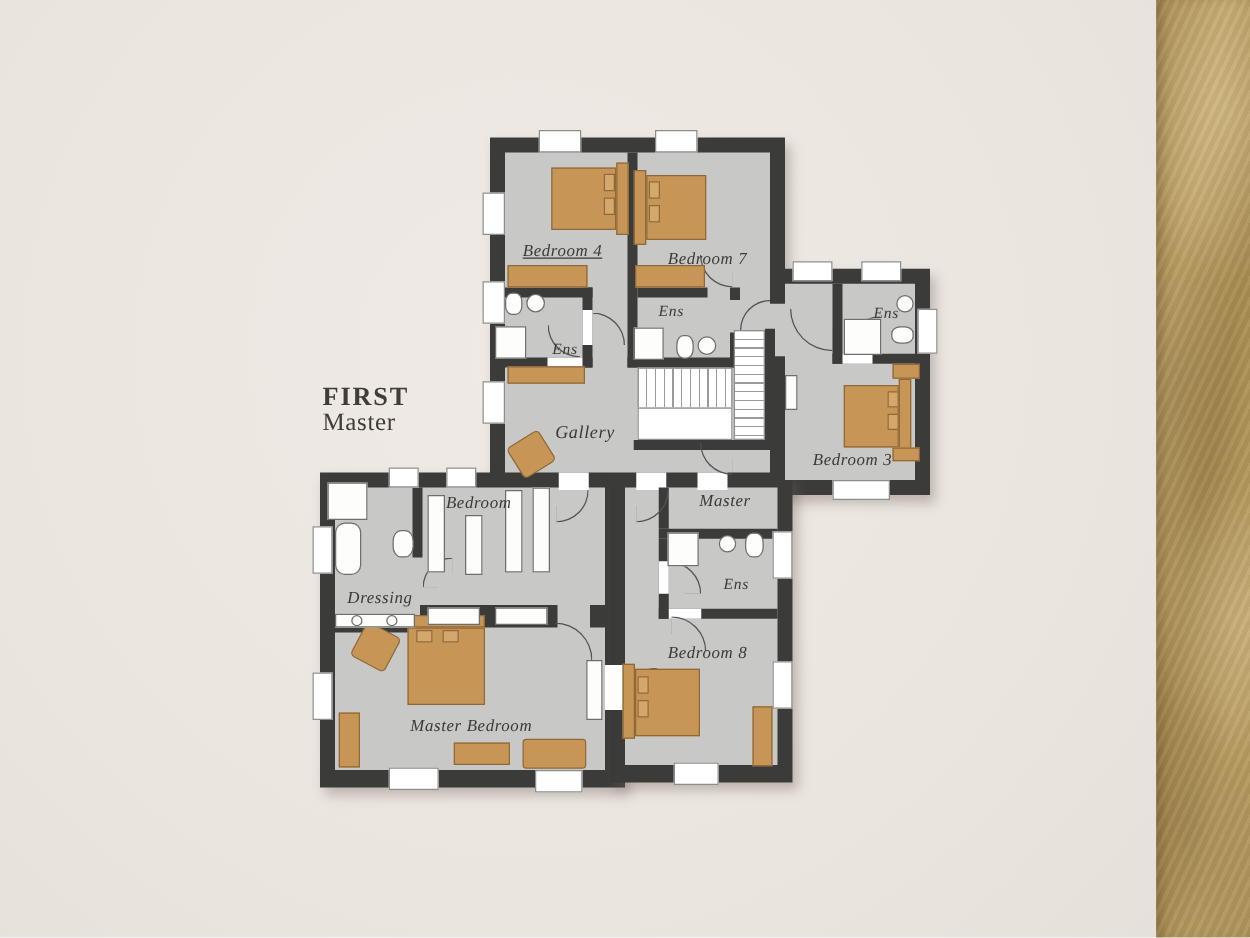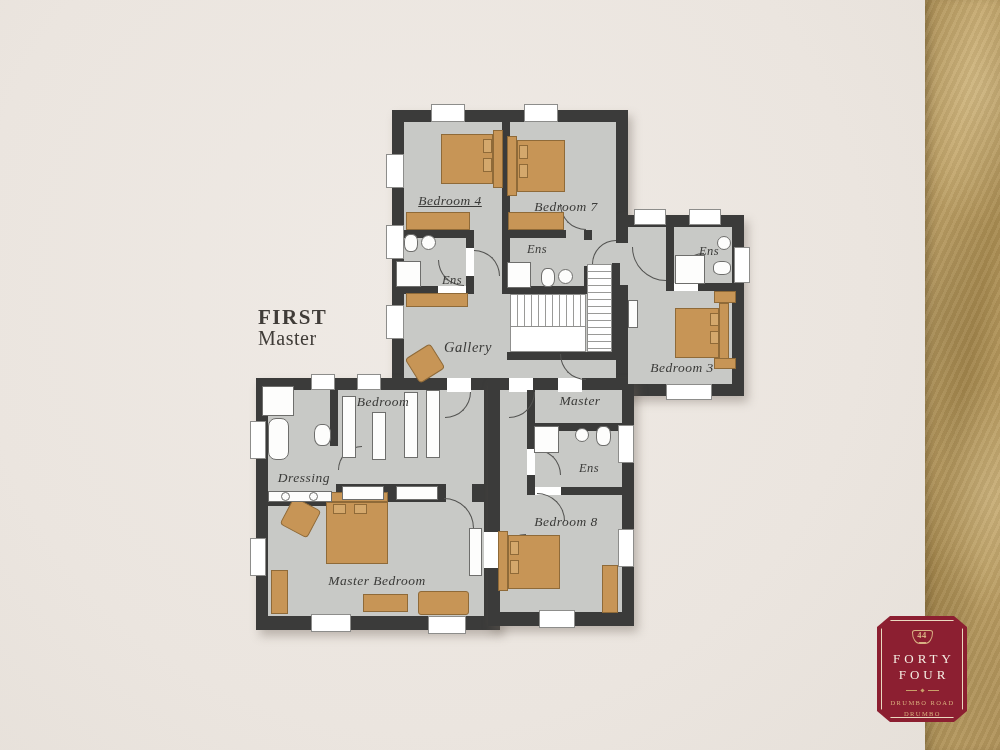--- a/index.html
+++ b/index.html
@@ -238,35 +238,14 @@
     <div class="lbl lg" style="left:468px;top:347px;">Gallery</div>
     <div class="lbl" style="left:383px;top:402px;">Bedroom</div>
     <div class="lbl" style="left:304px;top:478px;">Dressing</div>
     <div class="lbl" style="left:580px;top:401px;">Master</div>
     <div class="lbl sm" style="left:452px;top:280px;">Ens</div>
     <div class="lbl sm" style="left:537px;top:249px;">Ens</div>
     <div class="lbl sm" style="left:709px;top:251px;">Ens</div>
     <div class="lbl sm" style="left:589px;top:468px;">Ens</div>
   </div>
 
-  <div class="badge">
-    <div class="badge-inner">
-      <div class="shield">
-        <div class="num">44</div>
-        <div class="dash"></div>
-      </div>
-      <div class="bname">
-        <div>FORTY</div>
-        <div>FOUR</div>
-      </div>
-      <div class="bdiv">
-        <div class="ln"></div>
-        <div class="dm"></div>
-        <div class="ln"></div>
-      </div>
-      <div class="baddr">
-        <div>DRUMBO ROAD</div>
-        <div>DRUMBO</div>
-      </div>
-    </div>
-  </div>
 
 </div>
 
 </body></html>

